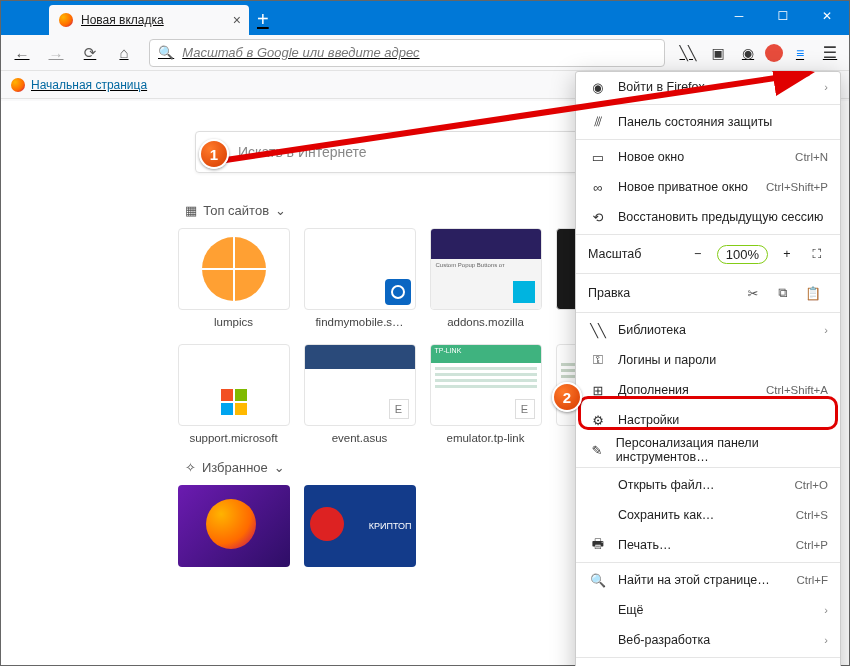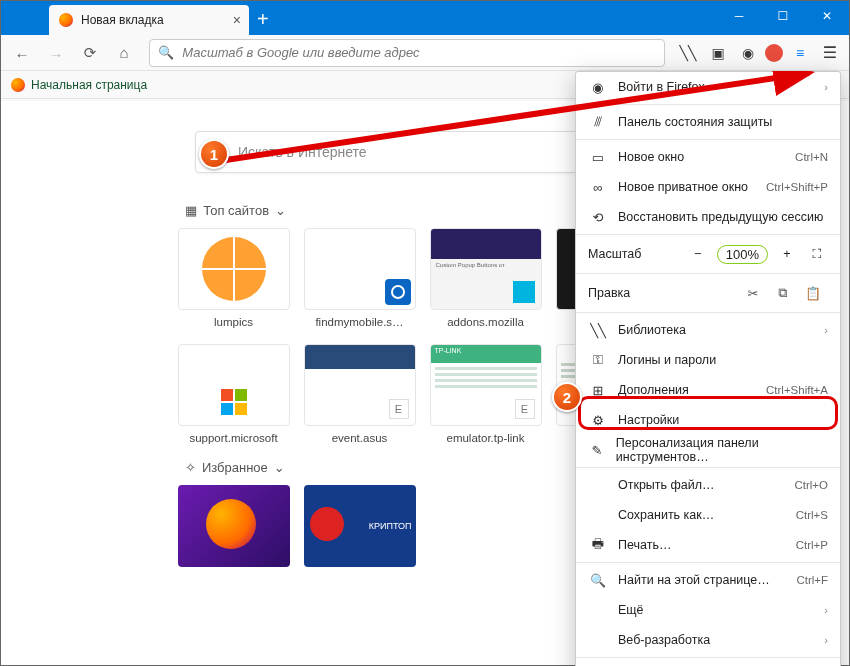--- a/index.html
+++ b/index.html
@@ -1,37 +1,37 @@
 <!DOCTYPE html>
 <html><head>
 <meta charset="utf-8">
 <style>
   * { box-sizing: border-box; margin: 0; padding: 0; font-family: "Segoe UI", Arial, sans-serif; }
   body { background: #fff; width: 850px; height: 666px; overflow: hidden; position: relative; }
-  .window { width: 850px; height: 666px; border: 1px solid #666; position: relative; background: #f9f9fa; }
+  .window { width: 850px; height: 666px; border: 1px solid #666; position: relative; background: #f9f9fa; text-decoration: underline; }
 
   .titlebar { height: 34px; background: #0078d7; display: flex; align-items: flex-end; }
   .tab { background: #f9f9fa; height: 30px; margin-left: 48px; border-radius: 4px 4px 0 0; display: flex; align-items: center; padding: 0 10px; font-size: 12px; color: #222; width: 200px; position: relative; }
   .tab .firefox-favicon { width: 14px; height: 14px; margin-right: 8px; border-radius: 50%; background: radial-gradient(circle at 30% 30%, #ffb300, #ff6a00 60%, #b8006a 100%); }
   .tab .close { position: absolute; right: 8px; top: 7px; font-size: 14px; color: #555; cursor: pointer; }
   .newtab { color: #fff; font-size: 20px; margin-left: 8px; margin-bottom: 4px; cursor: pointer; }
   .win-controls { position: absolute; right: 0; top: 0; height: 30px; display: flex; }
   .win-controls div { width: 44px; display: flex; align-items: center; justify-content: center; color: #fff; font-size: 12px; cursor: pointer; }
 
   .toolbar { height: 36px; background: #f9f9fa; border-bottom: 1px solid #e3e3e3; display: flex; align-items: center; padding: 0 6px; gap: 4px; }
   .tbtn { width: 30px; height: 30px; display: flex; align-items: center; justify-content: center; color: #5a5a5a; font-size: 15px; border-radius: 4px; cursor: pointer; }
   .urlbar { flex: 1; height: 28px; border: 1px solid #ccc; border-radius: 4px; background: #fff; display: flex; align-items: center; padding: 0 8px; font-size: 13px; color: #777; margin: 0 6px; }
   .urlbar .search-ico { margin-right: 8px; color: #555; }
   .toolbar-right { display: flex; align-items: center; gap: 4px; }
   .tico { width: 26px; height: 26px; display: flex; align-items: center; justify-content: center; color: #3a3a3a; font-size: 14px; cursor: pointer; border-radius: 4px; }
   .tico.tomato { background: #e74c3c; border-radius: 50%; width: 18px; height: 18px; }
   .tico.blue { color: #0a84ff; font-weight: bold; }
   .hamburger { font-size: 16px; }
 
-  .bookmarks { height: 28px; background: #f9f9fa; border-bottom: 1px solid #e3e3e3; display: flex; align-items: center; padding: 0 10px; font-size: 12px; color: #14532d; }
+  .bookmarks { height: 28px; background: #f9f9fa; border-bottom: 1px solid #e3e3e3; display: flex; align-items: center; padding: 0 10px; font-size: 12px; color: #0369a1; }
   .bookmarks .firefox-favicon { width: 14px; height: 14px; margin-right: 6px; border-radius: 50%; background: radial-gradient(circle at 30% 30%, #ffb300, #ff6a00 60%, #b8006a 100%); }
 
   .content { position: absolute; top: 100px; left: 0; right: 0; bottom: 0; background: #fff; padding: 30px 0 0 0; overflow: hidden; }
   .search-row { width: 460px; margin: 0 auto 30px; }
   .search-box { height: 42px; border: 1px solid #ddd; border-radius: 4px; display: flex; align-items: center; padding: 0 14px; font-size: 14px; color: #888; box-shadow: 0 1px 3px rgba(0,0,0,.06); }
   .g-logo { width: 18px; height: 18px; margin-right: 10px; border-radius: 50%; background: conic-gradient(#4285f4 0 25%, #ea4335 25% 50%, #fbbc05 50% 75%, #34a853 75% 100%); position: relative; }
   .g-logo::after { content:''; position:absolute; inset:3px; background:#fff; border-radius:50%; }
 
   .section-head { width: 480px; margin: 0 auto 10px; font-size: 13px; color: #555; display: flex; align-items: center; gap: 6px; }
   .grid-wrap { width: 495px; margin: 0 auto; }

